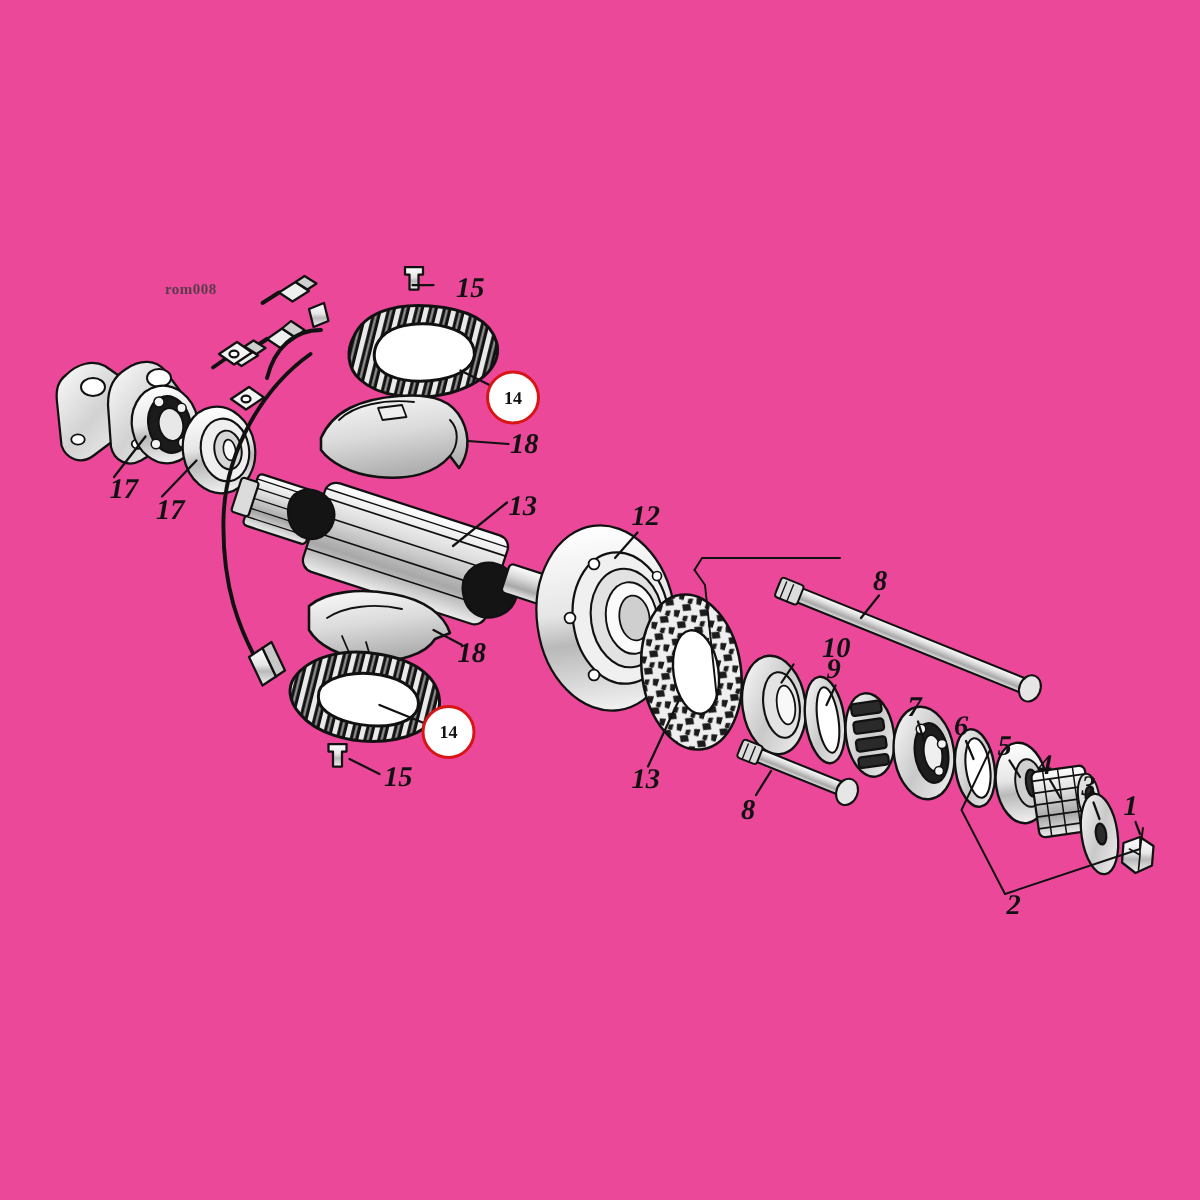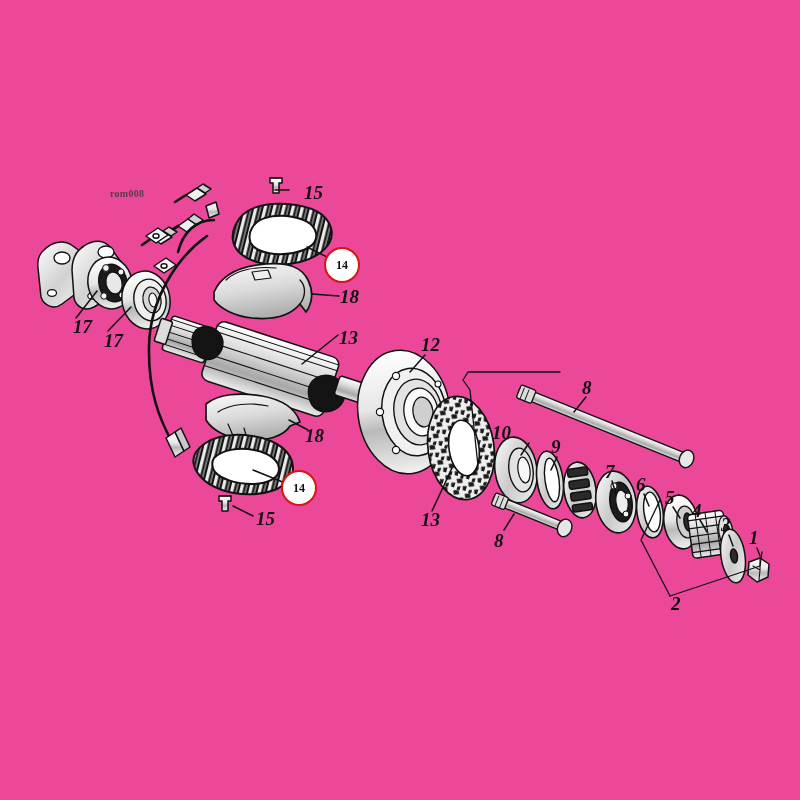--- a/index.html
+++ b/index.html
@@ -340,21 +340,21 @@
       <div class="lbl n" style="left: 339px; top: 328px;">13</div>
       <div class="lbl n" style="left: 73px; top: 317px;">17</div>
       <div class="lbl n" style="left: 104px; top: 331px;">17</div>
       <div class="lbl n" style="left: 305px; top: 426px;">18</div>
       <div class="hot" style="left: 281px; top: 470px; width: 32px; height: 32px; border-color: rgb(216, 20, 20);">14</div>
       <div class="lbl n" style="left: 256px; top: 509px;">15</div>
       <div class="lbl n" style="left: 421px; top: 335px;">12</div>
       <div class="lbl n" style="left: 421px; top: 510px;">13</div>
       <div class="lbl n" style="left: 582px; top: 378px;">8</div>
       <div class="lbl n" style="left: 494px; top: 531px;">8</div>
-      <div class="lbl n" style="left: 492px; top: 423px;">10</div>
+      <div class="lbl n" style="left: 548px; top: 423px;">10</div>
       <div class="lbl n" style="left: 551px; top: 437px;">9</div>
       <div class="lbl n" style="left: 605px; top: 462px;">7</div>
       <div class="lbl n" style="left: 636px; top: 475px;">6</div>
       <div class="lbl n" style="left: 665px; top: 488px;">5</div>
       <div class="lbl n" style="left: 692px; top: 501px;">4</div>
       <div class="lbl n" style="left: 721px; top: 515px;">3</div>
       <div class="lbl n" style="left: 749px; top: 528px;">1</div>
       <div class="lbl n" style="left: 671px; top: 594px;">2</div>
     </div>
 </div>

